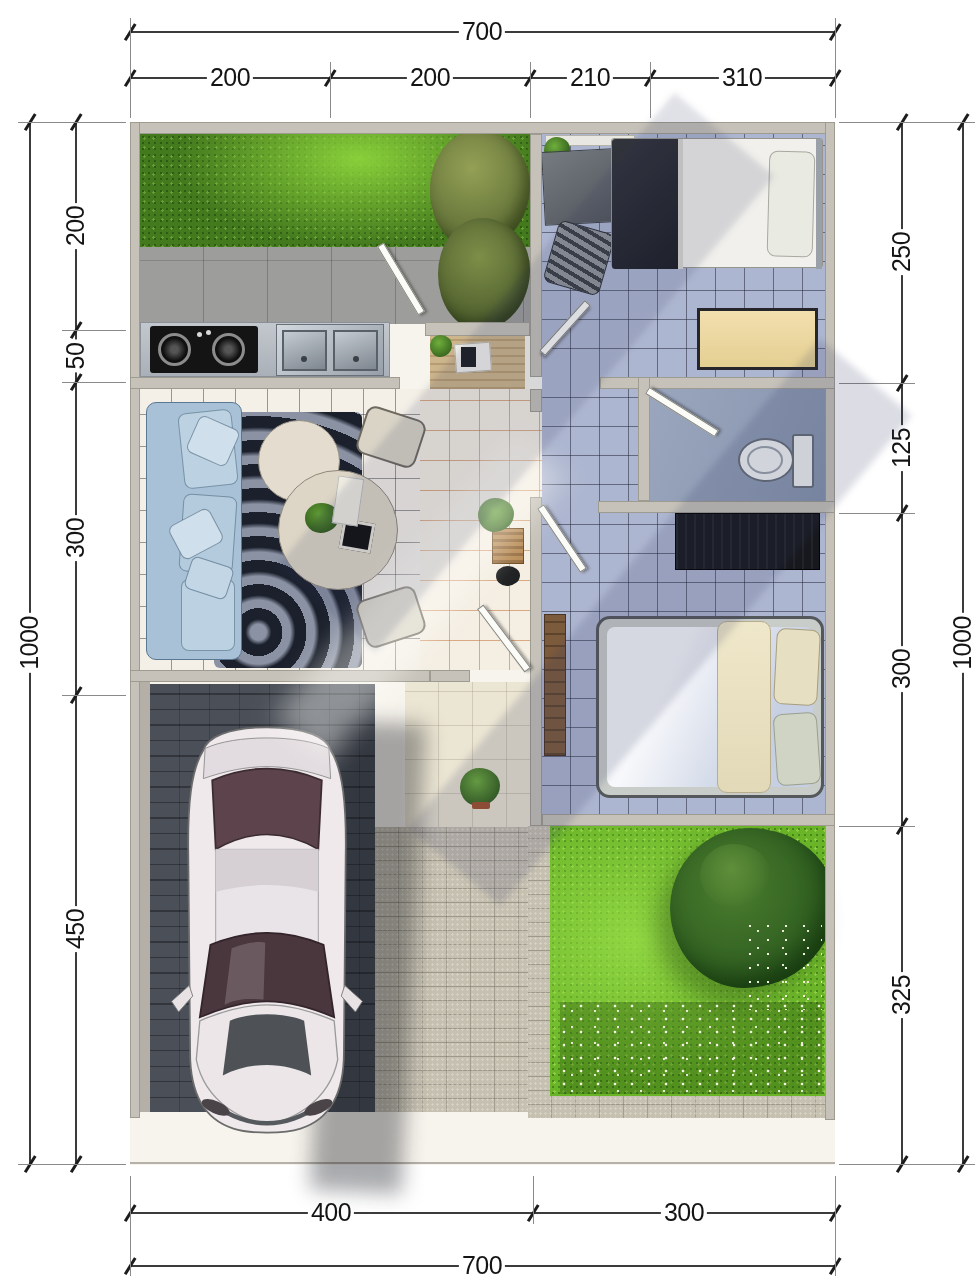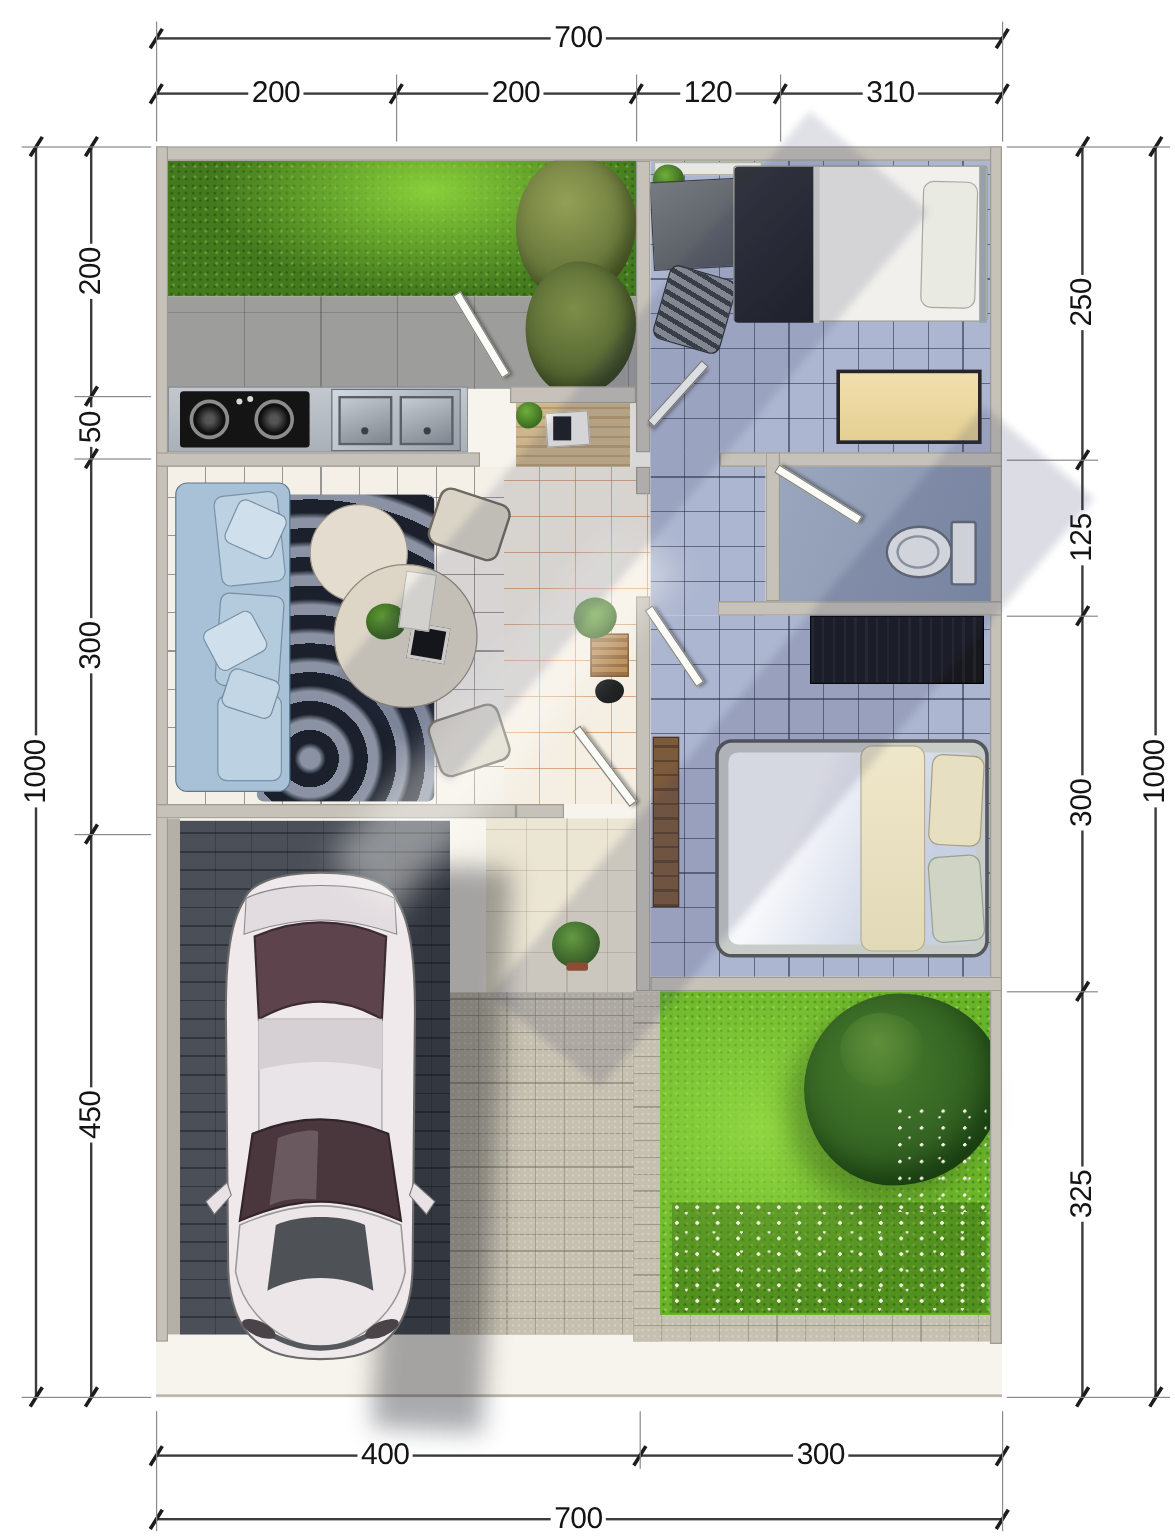--- a/index.html
+++ b/index.html
@@ -66,21 +66,21 @@
   <span class="dlabel" style="left:482px;top:32px">700</span>
 
   <div class="dl" style="left:130px;top:77px;width:705px;height:2px"></div>
   <div class="tick" style="left:130px;top:78px"></div>
   <div class="tick" style="left:330px;top:78px"></div>
   <div class="tick" style="left:530px;top:78px"></div>
   <div class="tick" style="left:650px;top:78px"></div>
   <div class="tick" style="left:835px;top:78px"></div>
   <span class="dlabel" style="left:230px;top:78px">200</span>
   <span class="dlabel" style="left:430px;top:78px">200</span>
-  <span class="dlabel" style="left:590px;top:78px">120</span>
+  <span class="dlabel" style="left:590px;top:78px">210</span>
   <span class="dlabel" style="left:742px;top:78px">310</span>
 
   <div class="xl" style="left:130px;top:18px;width:1px;height:100px"></div>
   <div class="xl" style="left:330px;top:62px;width:1px;height:56px"></div>
   <div class="xl" style="left:530px;top:62px;width:1px;height:56px"></div>
   <div class="xl" style="left:650px;top:62px;width:1px;height:56px"></div>
   <div class="xl" style="left:835px;top:18px;width:1px;height:100px"></div>
 
   <div class="dl" style="left:29px;top:122px;width:2px;height:1042px"></div>
   <div class="tick" style="left:30px;top:122px"></div>
@@ -123,21 +123,21 @@
   <div class="xl" style="left:839px;top:122px;width:136px;height:1px"></div>
   <div class="xl" style="left:839px;top:383px;width:76px;height:1px"></div>
   <div class="xl" style="left:839px;top:513px;width:76px;height:1px"></div>
   <div class="xl" style="left:839px;top:826px;width:76px;height:1px"></div>
   <div class="xl" style="left:839px;top:1164px;width:136px;height:1px"></div>
 
   <div class="dl" style="left:130px;top:1212px;width:705px;height:2px"></div>
   <div class="tick" style="left:130px;top:1213px"></div>
   <div class="tick" style="left:533px;top:1213px"></div>
   <div class="tick" style="left:835px;top:1213px"></div>
-  <span class="dlabel" style="left:321px;top:1213px">400</span>
+  <span class="dlabel" style="left:331px;top:1213px">400</span>
   <span class="dlabel" style="left:684px;top:1213px">300</span>
 
   <div class="dl" style="left:130px;top:1265px;width:705px;height:2px"></div>
   <div class="tick" style="left:130px;top:1266px"></div>
   <div class="tick" style="left:835px;top:1266px"></div>
   <span class="dlabel" style="left:482px;top:1266px">700</span>
 
   <div class="xl" style="left:130px;top:1176px;width:1px;height:100px"></div>
   <div class="xl" style="left:533px;top:1176px;width:1px;height:48px"></div>
   <div class="xl" style="left:835px;top:1176px;width:1px;height:100px"></div>

